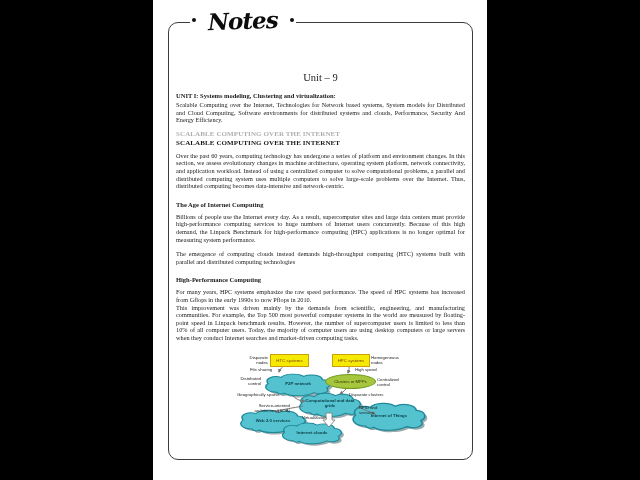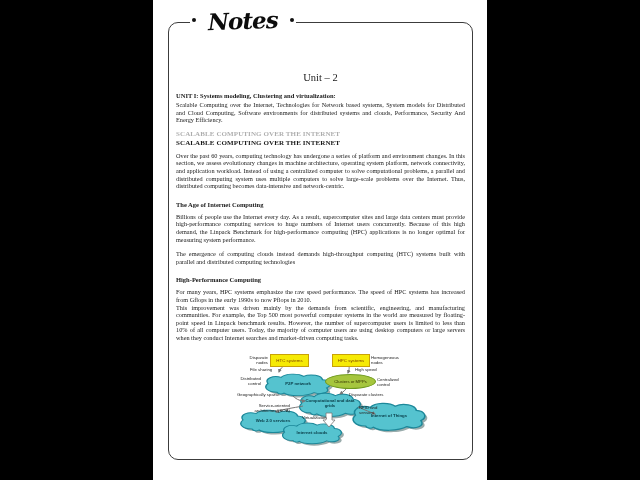--- a/index.html
+++ b/index.html
@@ -37,21 +37,21 @@
   <div id="page">
     <div id="frame"></div>
 
     <div id="notes-label">
       <span class="dot"></span>
       <span id="notes-text">Notes</span>
       <span class="dot"></span>
     </div>
 
     <div id="doc">
-      <div class="unit-title">Unit – 2</div>
+      <div class="unit-title">Unit – 9</div>
       <div class="h-bold">UNIT I:  Systems modeling, Clustering and virtualization:</div>
       <div class="para tight" style="margin-top:2px">Scalable Computing over the Internet, Technologies for Network based systems, System models for Distributed and Cloud Computing, Software environments for distributed systems and clouds, Performance, Security And Energy Efficiency.</div>
 
       <div class="ghost">SCALABLE COMPUTING OVER THE INTERNET</div>
       <div class="h-caps">SCALABLE COMPUTING OVER THE INTERNET</div>
       <div class="para mt5">Over the past 60 years, computing technology has undergone a series of platform and environment changes. In this section, we assess evolutionary changes in machine architecture, operating system platform, network connectivity, and application workload. Instead of using a centralized computer to solve computational problems, a parallel and distributed computing system uses multiple computers to solve large-scale problems over the Internet. Thus, distributed computing becomes data-intensive and network-centric.</div>
 
       <div class="h-bold mt11">The Age of Internet Computing</div>
       <div class="para mt5">Billions of people use the Internet every day. As a result, supercomputer sites and large data centers must provide high-performance computing services to huge numbers of Internet users concurrently. Because of this high demand, the Linpack Benchmark for high-performance computing (HPC) applications is no longer optimal for measuring system performance.</div>
       <div class="para mt7">The emergence of computing clouds instead demands high-throughput computing (HTC) systems built with parallel and distributed computing technologies</div>

